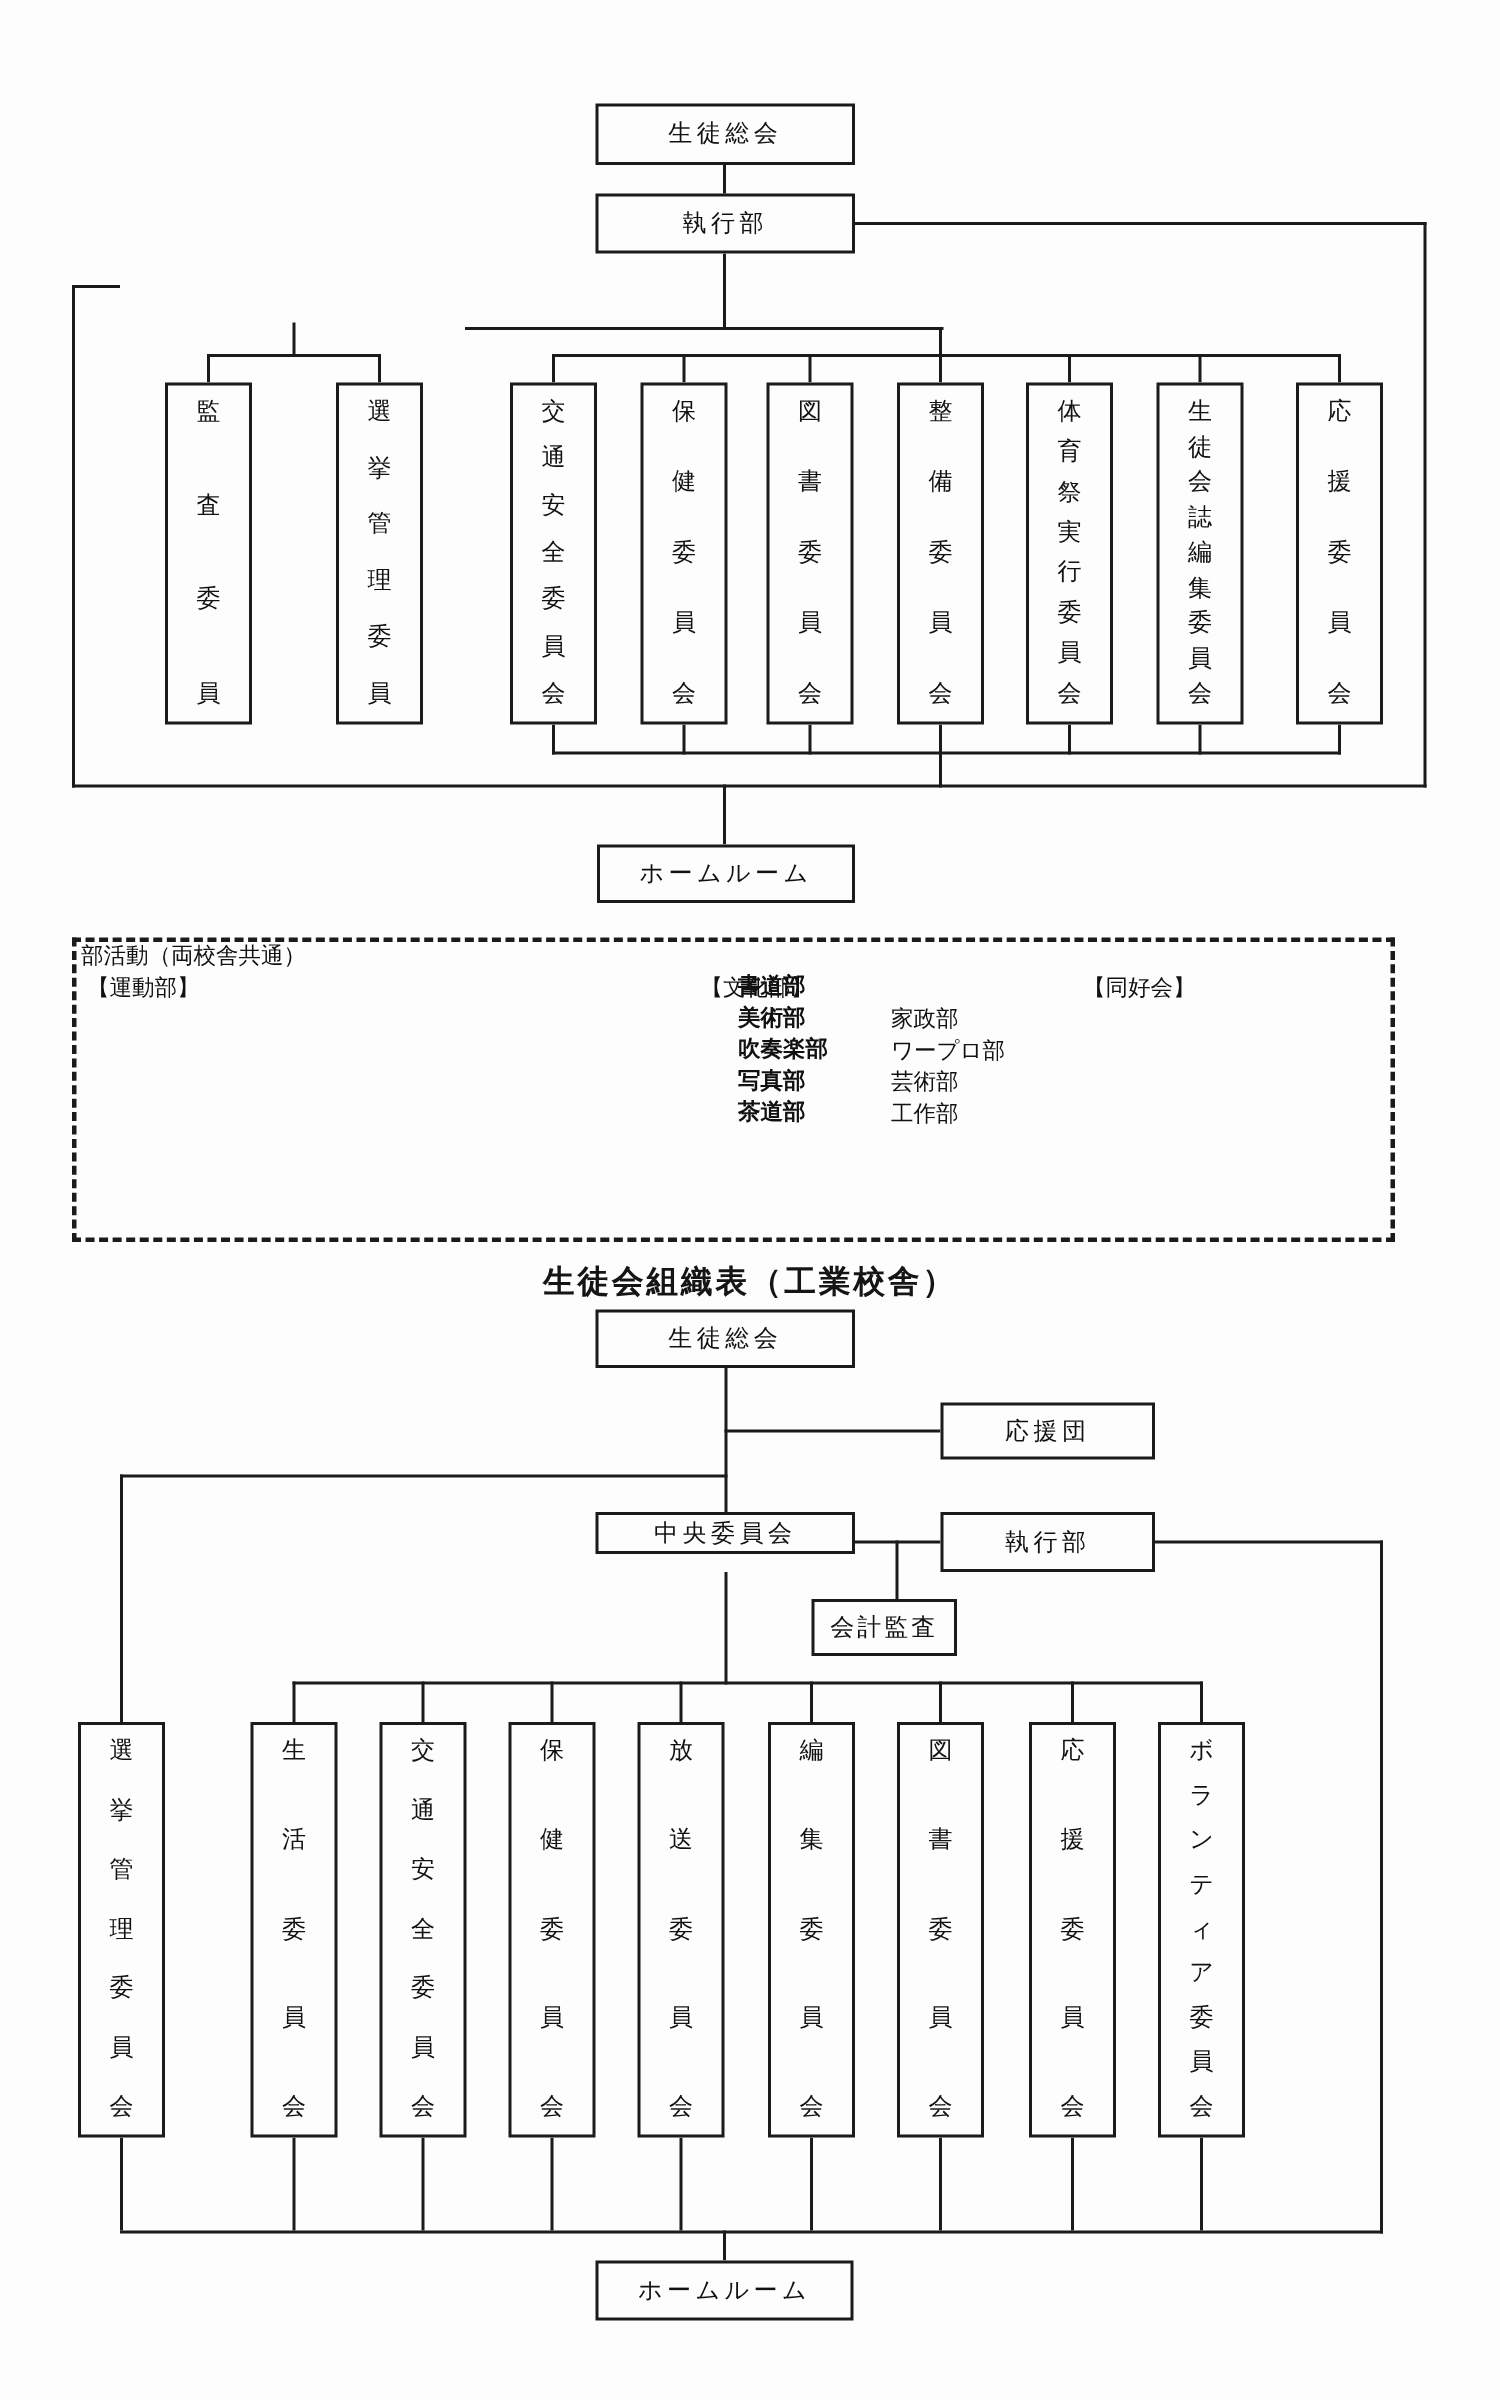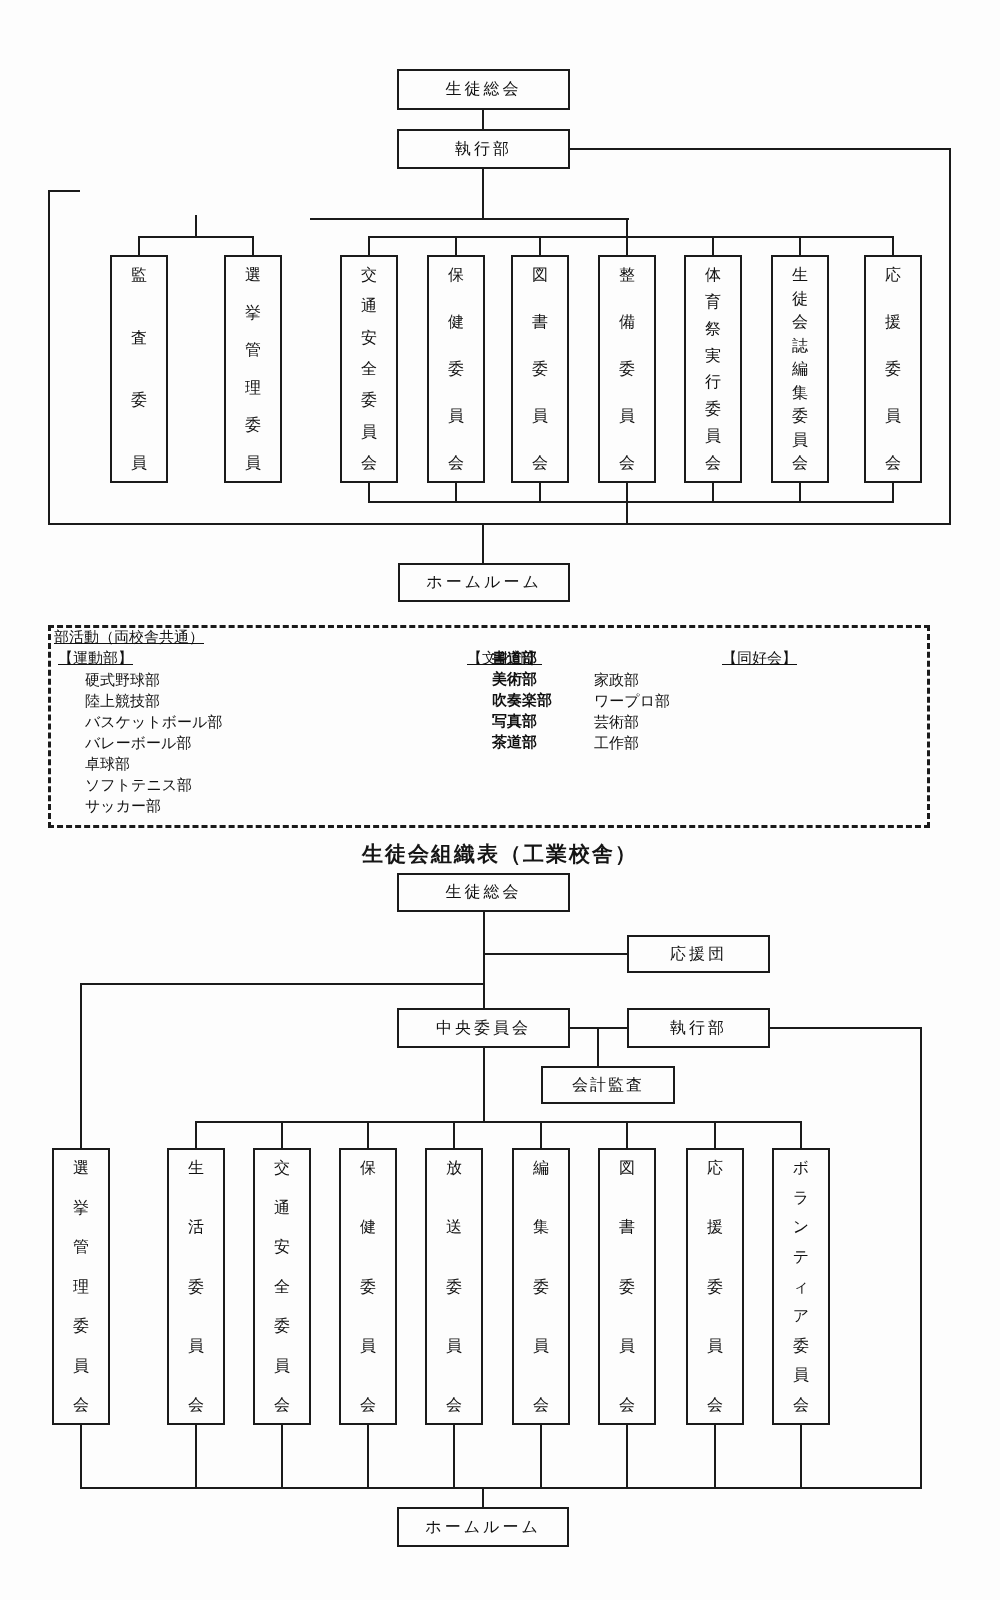--- a/index.html
+++ b/index.html
@@ -20,21 +20,21 @@
   .vbox{
     position:absolute;box-sizing:border-box;border:2px solid #1b1b1b;background:#fdfdfd;
     display:flex;flex-direction:column;justify-content:space-between;align-items:center;
     font-size:16px;padding:10px 0;
   }
   .vbox span{display:block;line-height:1;}
   .ln{position:absolute;background:#1b1b1b;}
   .dashedbox{
     position:absolute;box-sizing:border-box;border:3px dashed #1b1b1b;background:#fdfdfd;
   }
-  .clublabel{position:absolute;font-size:15px;white-space:nowrap;text-decoration:underline;}
+  .clublabel{position:absolute;font-size:15px;white-space:nowrap;}
   .clubcol{position:absolute;font-size:15px;}
   .clubcol div{height:21px;line-height:21px;white-space:nowrap;}
   .doukou div:first-child{text-indent:7px;}
 </style>
 </head>
 <body>
 
 <div id="canvas">
 
 
@@ -151,29 +151,20 @@
     </div>
 
   <div class="hbox" style="left:398px;top:563px;width:172px;height:39px;">
     <span>ホームルーム</span>
   </div>
 
   <div class="dashedbox" style="left:48px;top:625px;width:882px;height:203px;"></div>
   <div class="clublabel" style="left:54px;top:628px;">部活動（両校舎共通）</div>
 
   <div class="clublabel" style="left:58px;top:649px;">【運動部】</div>
-  <div class="clubcol" style="left:85px;top:670px;">
-    <div>硬式野球部</div>
-    <div>陸上競技部</div>
-    <div>バスケットボール部</div>
-    <div>バレーボール部</div>
-    <div>卓球部</div>
-    <div>ソフトテニス部</div>
-    <div>サッカー部</div>
-  </div>
 
   <div class="clublabel" style="left:467px;top:649px;">【文化部】</div>
   <div class="clubcol" style="left:492px;top:648px;font-weight:bold;">
     <div>書道部</div>
     <div>美術部</div>
     <div>吹奏楽部</div>
     <div>写真部</div>
     <div>茶道部</div>
   </div>
   <div class="clubcol" style="left:594px;top:670px;">
@@ -216,27 +207,27 @@
   <div class="ln" style="left:800px;top:1425px;width:2px;height:62px;"></div>
   <div class="ln" style="left:80px;top:1487px;width:842px;height:2px;"></div>
   <div class="ln" style="left:482px;top:1487px;width:2px;height:20px;"></div>
 
   <div class="hbox" style="left:397px;top:873px;width:173px;height:39px;">
     <span>生徒総会</span>
   </div>
   <div class="hbox" style="left:627px;top:935px;width:143px;height:38px;">
     <span>応援団</span>
   </div>
-  <div class="hbox" style="left:397px;top:1008px;width:173px;height:40px;">
+  <div class="hbox" style="left:397px;top:1008px;width:173px;height:28px;">
     <span>中央委員会</span>
   </div>
   <div class="hbox" style="left:627px;top:1008px;width:143px;height:40px;">
     <span>執行部</span>
   </div>
-  <div class="hbox" style="left:541px;top:1066px;width:134px;height:38px;letter-spacing:2px;">
+  <div class="hbox" style="left:541px;top:1066px;width:97px;height:38px;letter-spacing:2px;">
     <span>会計監査</span>
   </div>
 
   <div class="vbox" style="left:52px;top:1148px;width:58px;height:277px;">
       <span>選</span>
       <span>挙</span>
       <span>管</span>
       <span>理</span>
       <span>委</span>
       <span>員</span>

